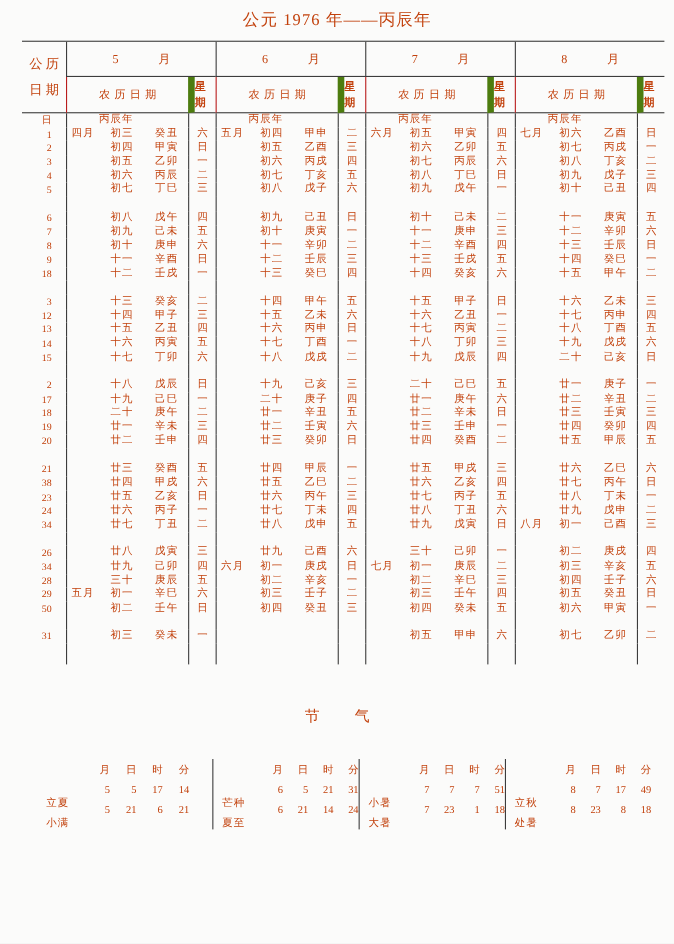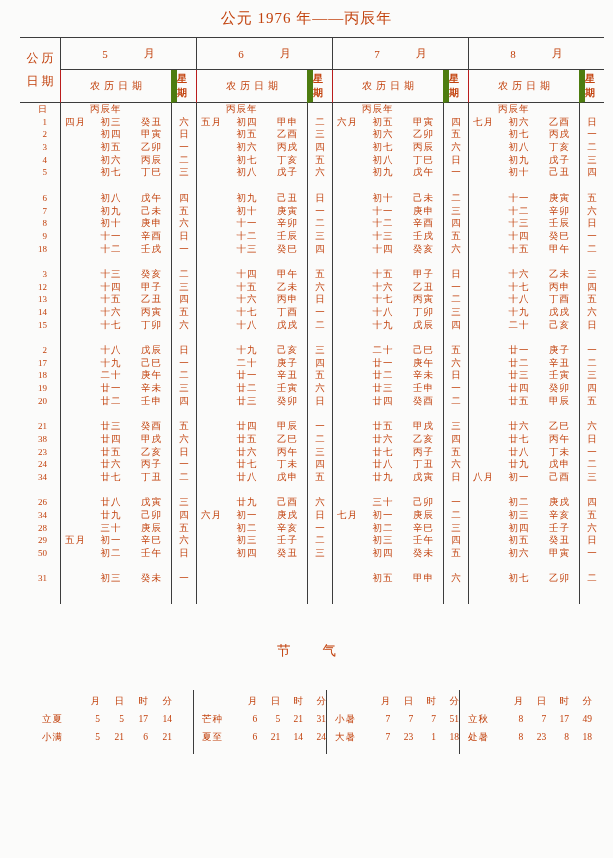--- a/index.html
+++ b/index.html
@@ -54,21 +54,21 @@
   
   .jq-title{
     margin-top:38px;display:flex;justify-content:center;gap:32px;
     font-size:13.5px;
   }
   .jq-table{display:flex;margin:30px 0 0 35px;}
   .jq-group{box-sizing:border-box;width:133px;padding:2px 0 8px 8px;}
   .jq-group:first-child{width:158px;padding-left:7px;}
   .jq-group + .jq-group{border-left:1px solid #3c3c3c;}
   .jq-row{display:flex;height:18px;line-height:18px;font-size:9.5px;}
-  .jq-name{width:34px;letter-spacing:1px;}
+  .jq-name{width:34px;letter-spacing:1px;margin-top:12px;}
   .jq-v{width:24px;text-align:right;}
 </style>
 </head>
 <body>
 
 <div class="page">
 
   <div class="title">公元 1976 年——丙辰年</div>
 
   <div class="cal">

